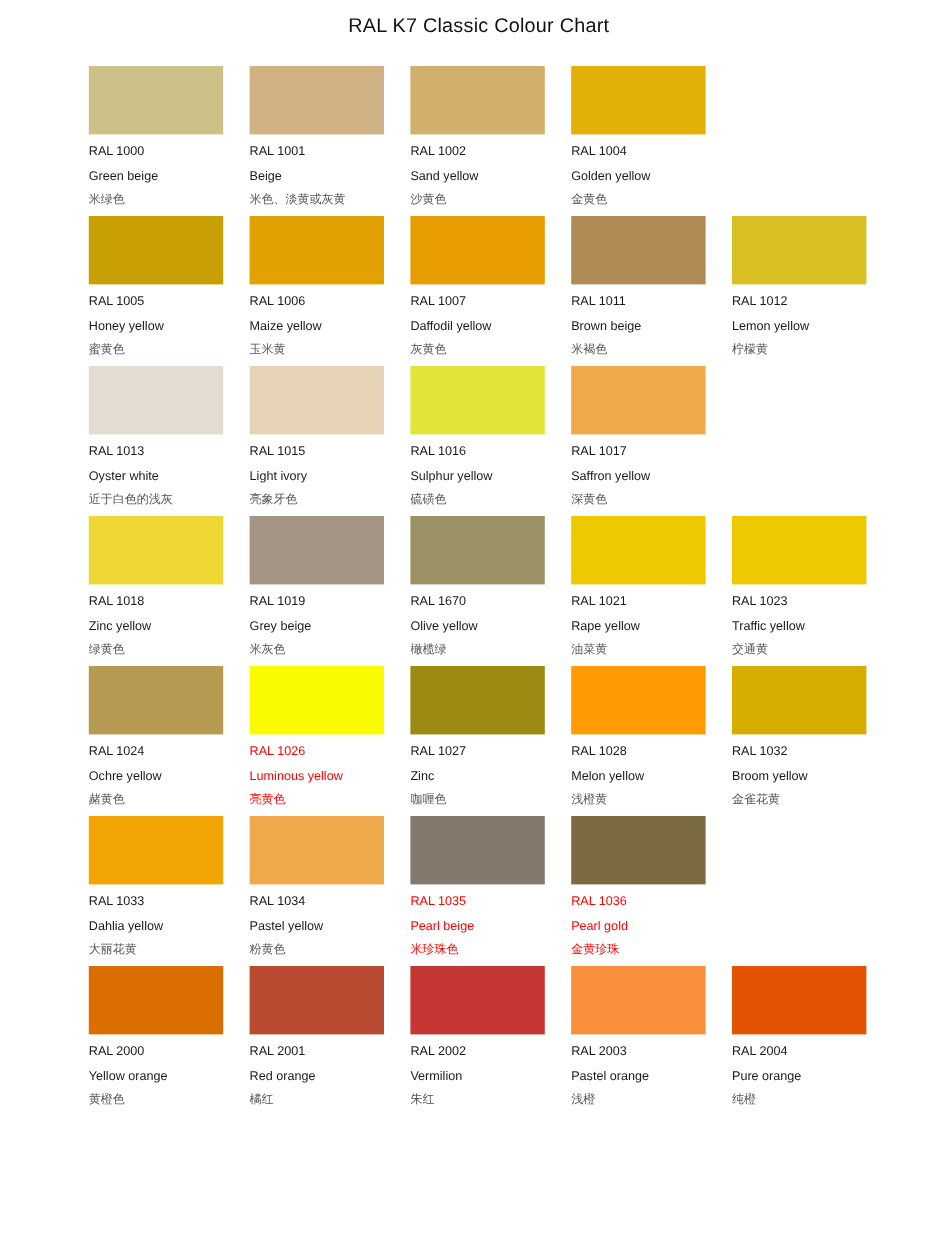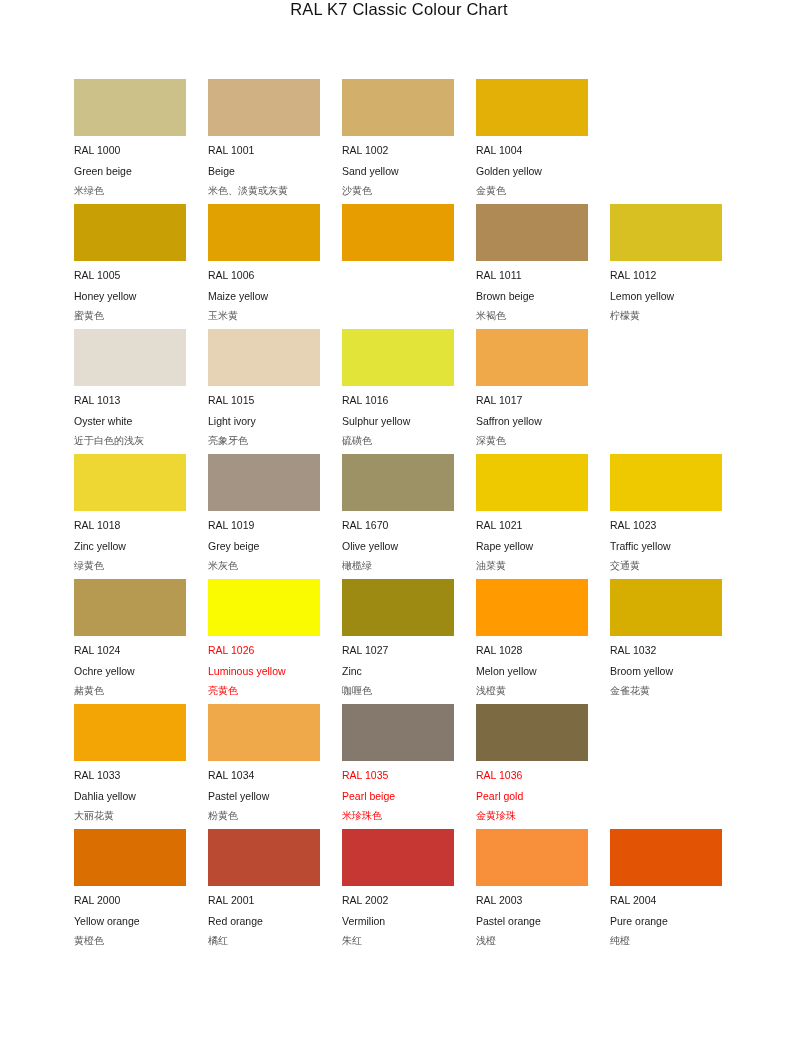--- a/index.html
+++ b/index.html
@@ -15,28 +15,28 @@
     color: #1a1a1a;
     overflow: hidden;
   }
   #page-title {
     text-align: center;
     font-size: 16.5px;
     font-weight: 400;
     letter-spacing: 0.2px;
     color: #111111;
     margin: 0;
+    padding-top: 13px;
     padding-left: 6px;
   }
   #swatch-grid {
     position: absolute;
     left: 74px;
     top: 55px;
     width: 648px;
-    margin-top: 24px;
   }
   .swatch-row {
     display: flex;
     height: 125px;
   }
   .swatch-cell {
     width: 112px;
     margin-right: 22px;
     box-sizing: border-box;
   }
@@ -122,20 +122,25 @@
       <div class="swatch-cell">
         <span class="swatch-chip" style="background-color: rgb(225, 161, 0);"></span>
         <div class="swatch-text">
           <span class="swatch-code">RAL 1006</span>
           <span class="swatch-name-en">Maize yellow</span>
           <span class="swatch-name-zh">玉米黄</span>
         </div>
       </div>
       <div class="swatch-cell">
         <span class="swatch-chip" style="background-color: rgb(231, 156, 0);"></span>
+        <div class="swatch-text">
+          <span class="swatch-code">RAL 1007</span>
+          <span class="swatch-name-en">Daffodil yellow</span>
+          <span class="swatch-name-zh">灰黄色</span>
+        </div>
       </div>
       <div class="swatch-cell">
         <span class="swatch-chip" style="background-color: rgb(175, 138, 84);"></span>
         <div class="swatch-text">
           <span class="swatch-code">RAL 1011</span>
           <span class="swatch-name-en">Brown beige</span>
           <span class="swatch-name-zh">米褐色</span>
         </div>
       </div>
       <div class="swatch-cell">

